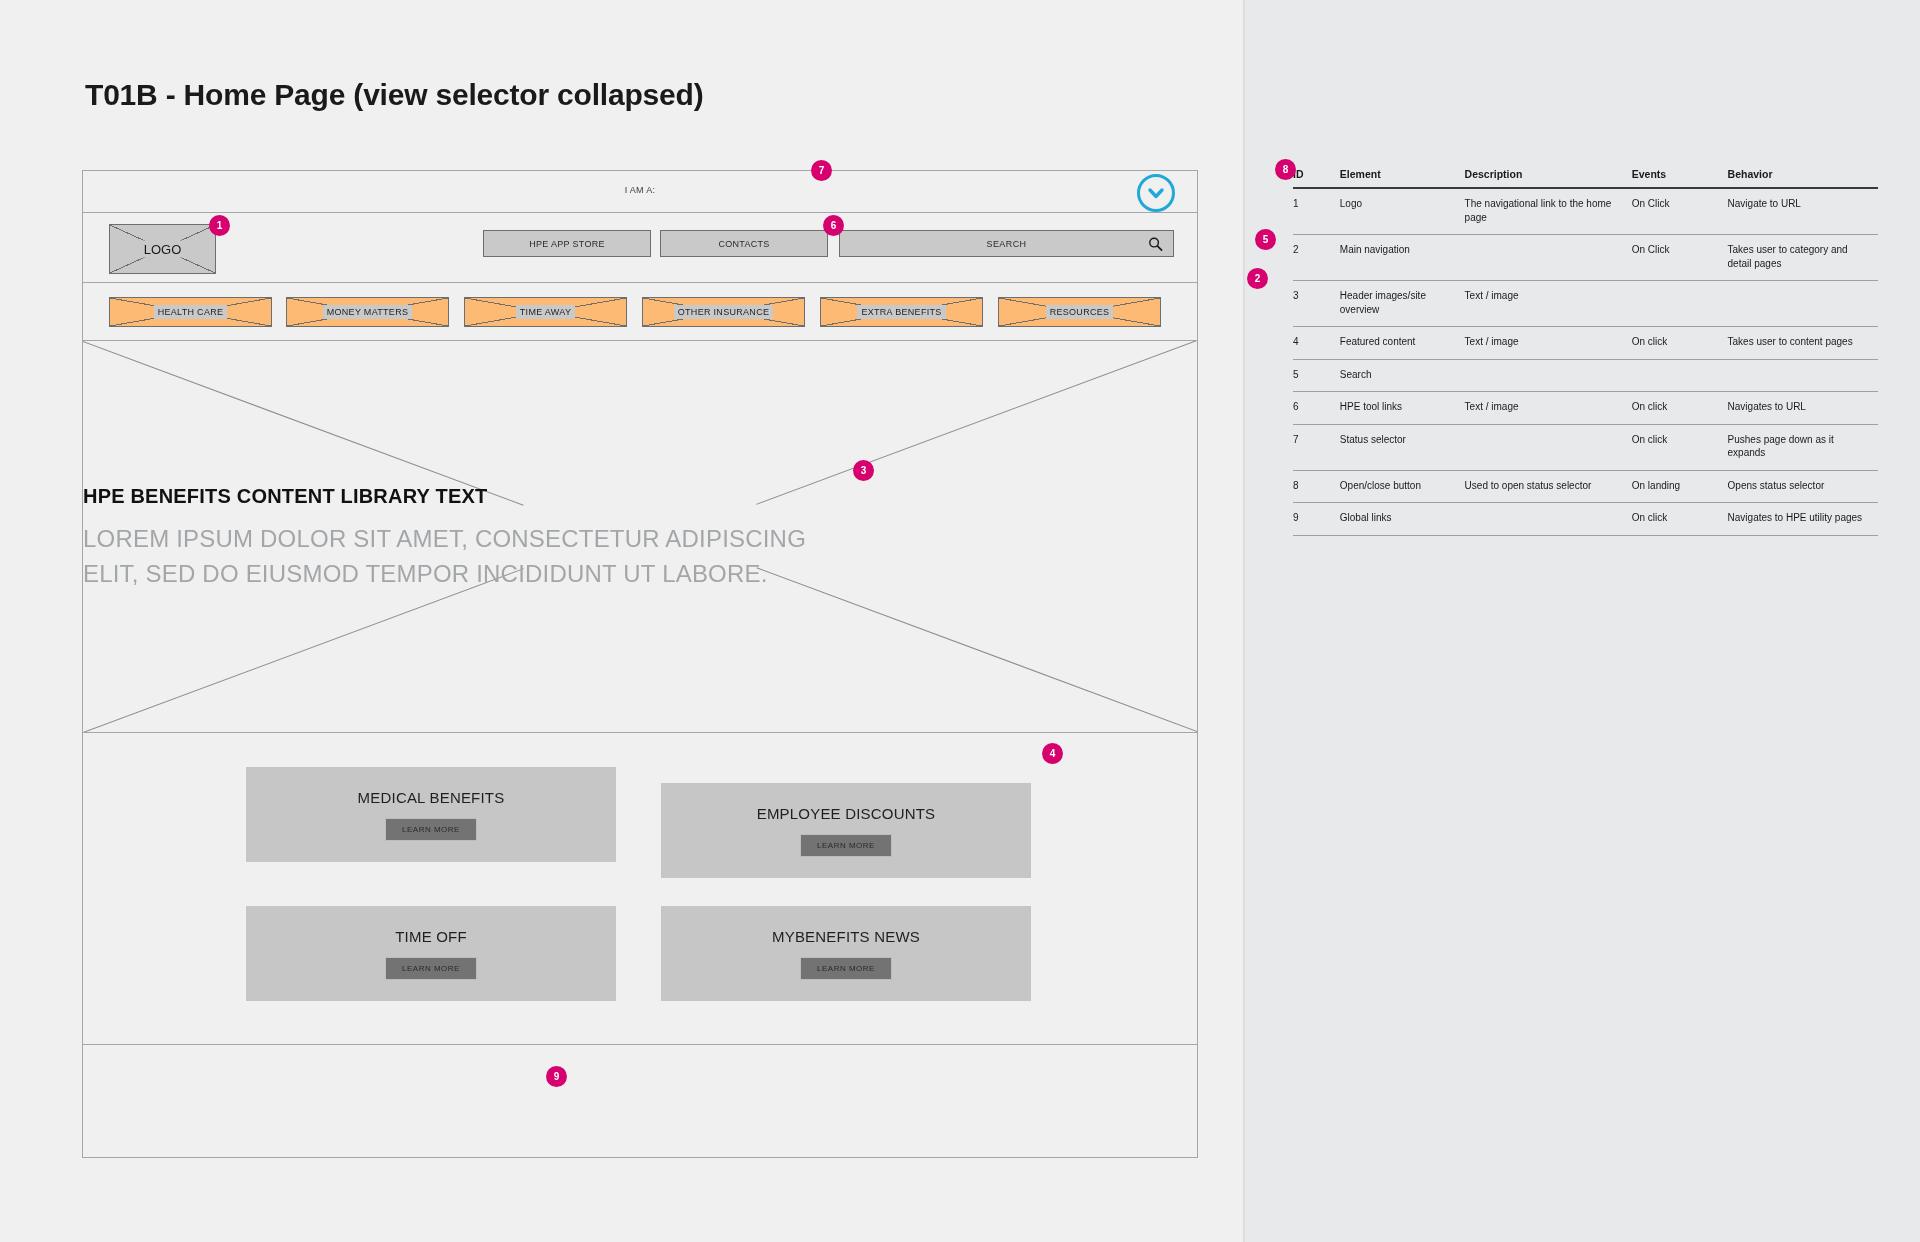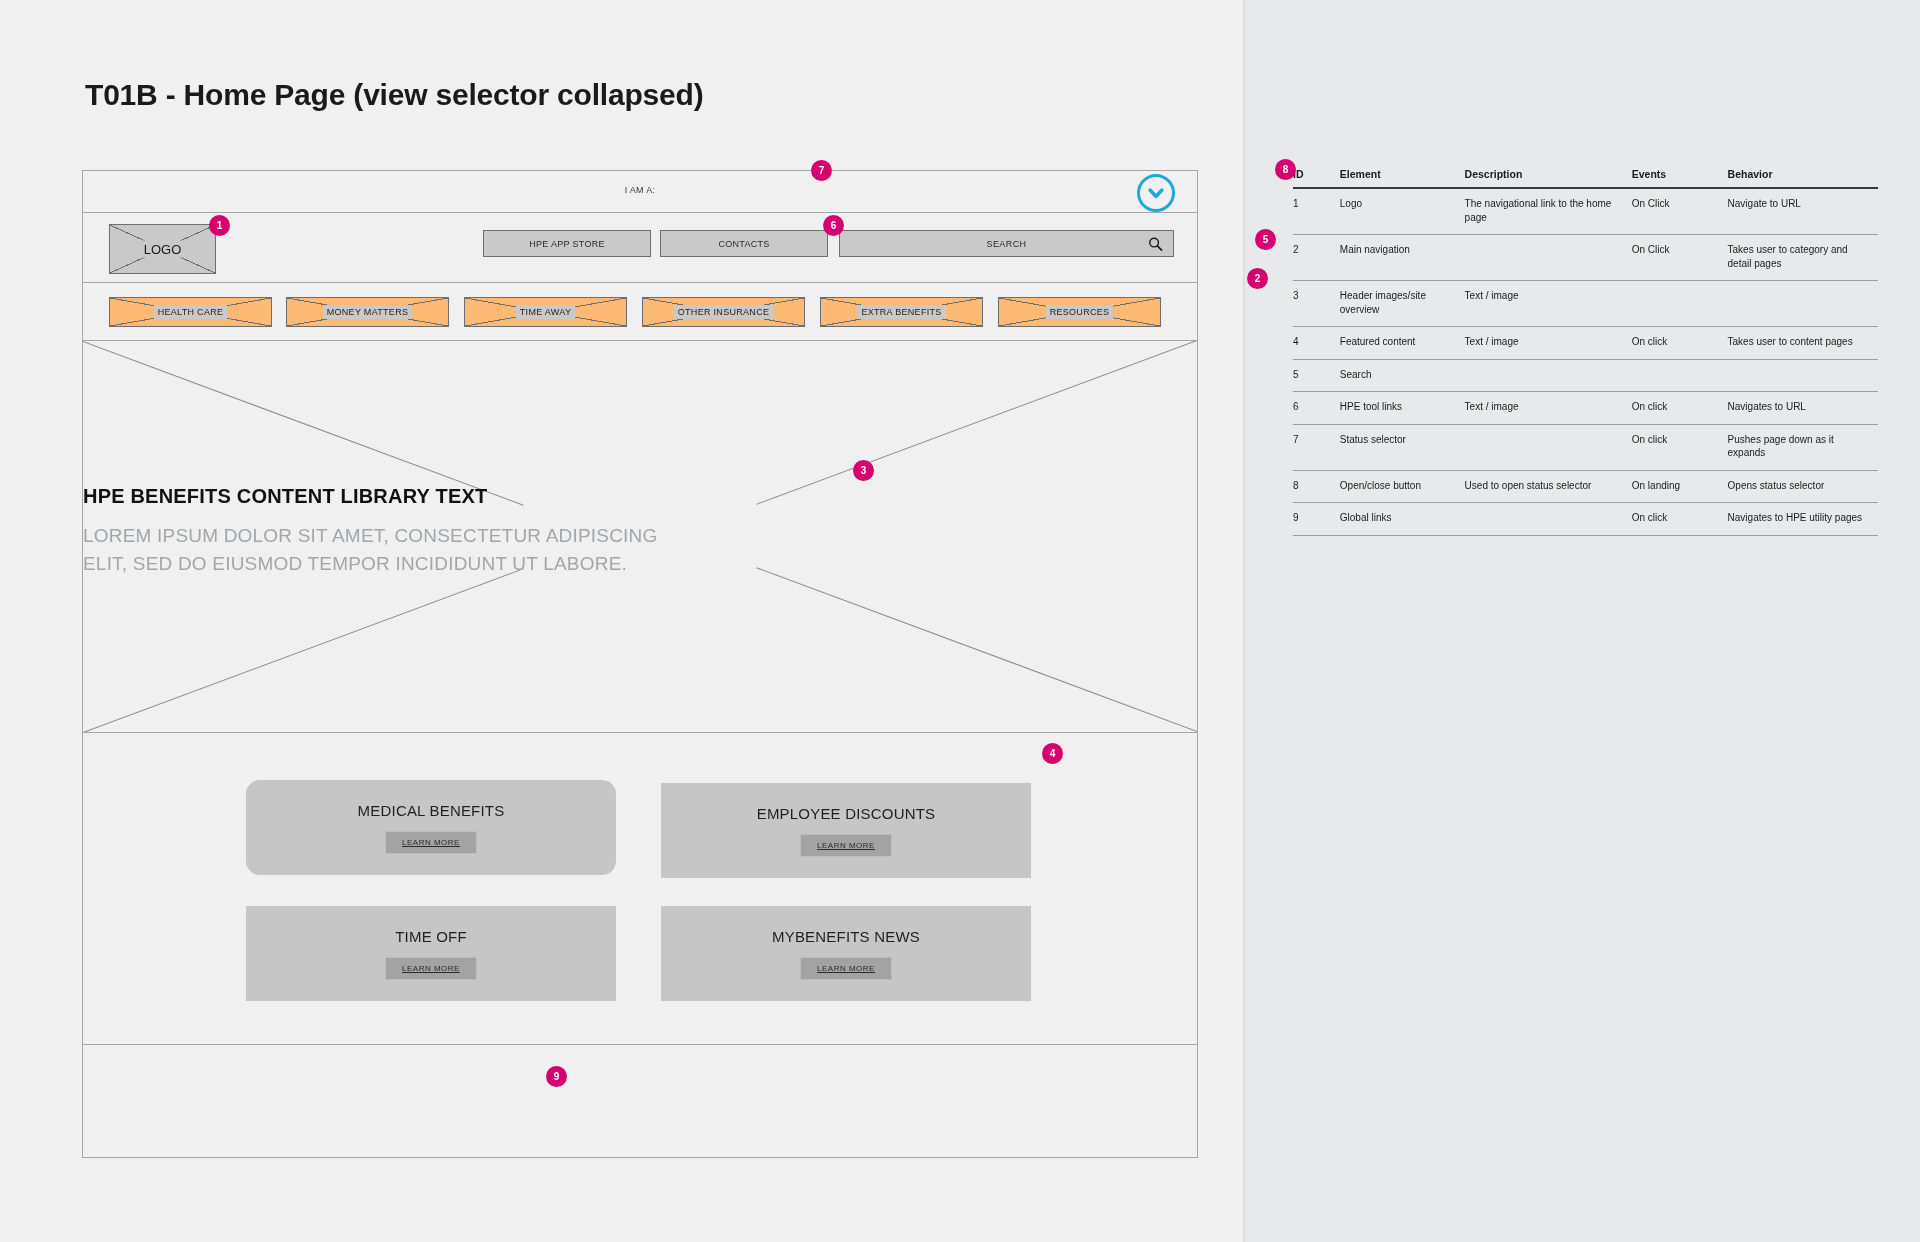--- a/index.html
+++ b/index.html
@@ -222,21 +222,21 @@
     z-index: 4;
   }
   #hero-title {
     font-size: 20px;
     font-weight: bold;
     color: #111;
     letter-spacing: 0.2px;
     margin-bottom: 14px;
   }
   #hero-sub {
-    font-size: 19px;
+    font-size: 24px;
     color: #a3a6a8;
     line-height: 1.45;
     letter-spacing: 0.2px;
   }
 
   
   #features {
     position: absolute;
     left: 0; top: 562px;
     width: 100%;
@@ -254,30 +254,29 @@
     align-items: center;
     justify-content: center;
   }
   .card-title {
     font-size: 15px;
     color: #1f1f1f;
     letter-spacing: 0.2px;
     margin-bottom: 12px;
   }
   .card-btn {
-    background: #a3a3a3;
+    background: #737373;
     border: 1px solid #bdbdbd;
     font-size: 8px;
     color: #2a2a2a;
     letter-spacing: 0.5px;
     padding: 6px 16px;
     box-sizing: border-box;
-    text-decoration: underline;
-  }
-  #card-0 { left: 163px; top: 47px; border-radius: 14px; }
+  }
+  #card-0 { left: 163px; top: 34px; }
   #card-1 { left: 578px; top: 50px; }
   #card-2 { left: 163px; top: 173px; }
   #card-3 { left: 578px; top: 173px; }
 
   
   #footer {
     position: absolute;
     left: 0; top: 874px;
     width: 100%;
     height: 112px;

